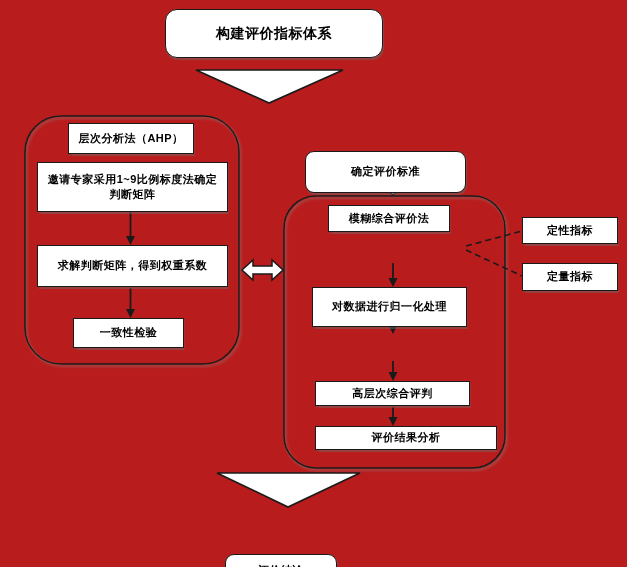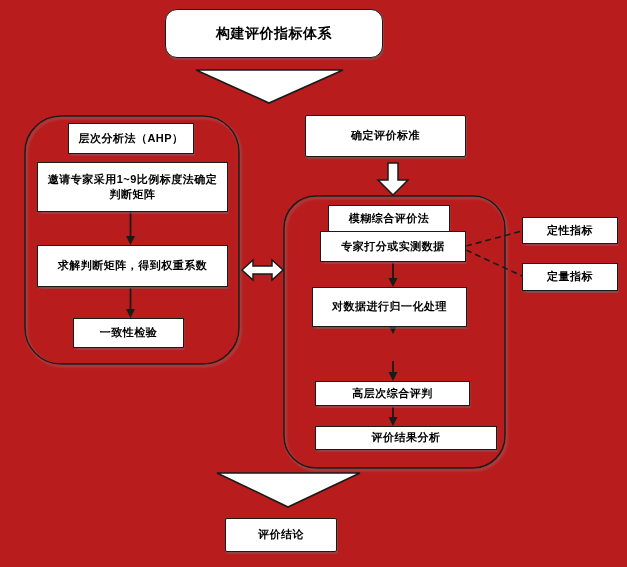--- a/index.html
+++ b/index.html
@@ -11,21 +11,21 @@
   .layer { position:absolute; left:0; top:0; width:627px; height:567px; z-index:1; }
   .box {
     position:absolute; z-index:2; box-sizing:border-box;
     background:#ffffff; border:1.5px solid #1a1a1a;
     display:flex; align-items:center; justify-content:center;
     text-align:center; font-weight:bold; font-size:11px; line-height:1.4;
     box-shadow:1px 1.5px 1px rgba(110,110,110,0.45);
     letter-spacing:0.5px;
   }
   .rounded { border-radius:12px; }
-  .rounded-sm { border-radius:2px; }
+  .rounded-sm { border-radius:9px;margin-top:36px; }
 
   #title-box   { left:165px; top:9px;   width:218px; height:49px; font-size:14px; }
   #std-box     { left:305px; top:115px; width:161px; height:42px; }
   #ahp-box     { left:68px;  top:123px; width:126px; height:31px; }
   #l1-box      { left:37px;  top:162px; width:191px; height:50px; padding:8px 6px; }
   #l2-box      { left:37px;  top:245px; width:191px; height:42px; }
   #l3-box      { left:73px;  top:318px; width:111px; height:30px; }
   #fz-box      { left:328px; top:205px; width:122px; height:27px; }
   #r1-box      { left:320px; top:231px; width:146px; height:31px; }
   #r2-box      { left:312px; top:287px; width:155px; height:40px; }
@@ -94,21 +94,20 @@
   <div class="box rounded" id="title-box">构建评价指标体系</div>
 
   <div class="box" id="ahp-box">层次分析法（AHP）</div>
   <div class="box" id="l1-box">邀请专家采用1~9比例标度法确定判断矩阵</div>
   <div class="box" id="l2-box">求解判断矩阵，得到权重系数</div>
   <div class="box" id="l3-box">一致性检验</div>
 
   <div class="box rounded-sm" id="std-box">确定评价标准</div>
 
   <div class="box" id="fz-box">模糊综合评价法</div>
-  <div class="box" id="r1-box">专家打分或实测数据</div>
   <div class="box" id="r2-box">对数据进行归一化处理</div>
   <div class="box" id="r4-box">高层次综合评判</div>
   <div class="box" id="r5-box">评价结果分析</div>
 
   <div class="box" id="qual-box">定性指标</div>
   <div class="box" id="quant-box">定量指标</div>
 
   <div class="box rounded-sm" id="concl-box">评价结论</div>
 
 </div>

